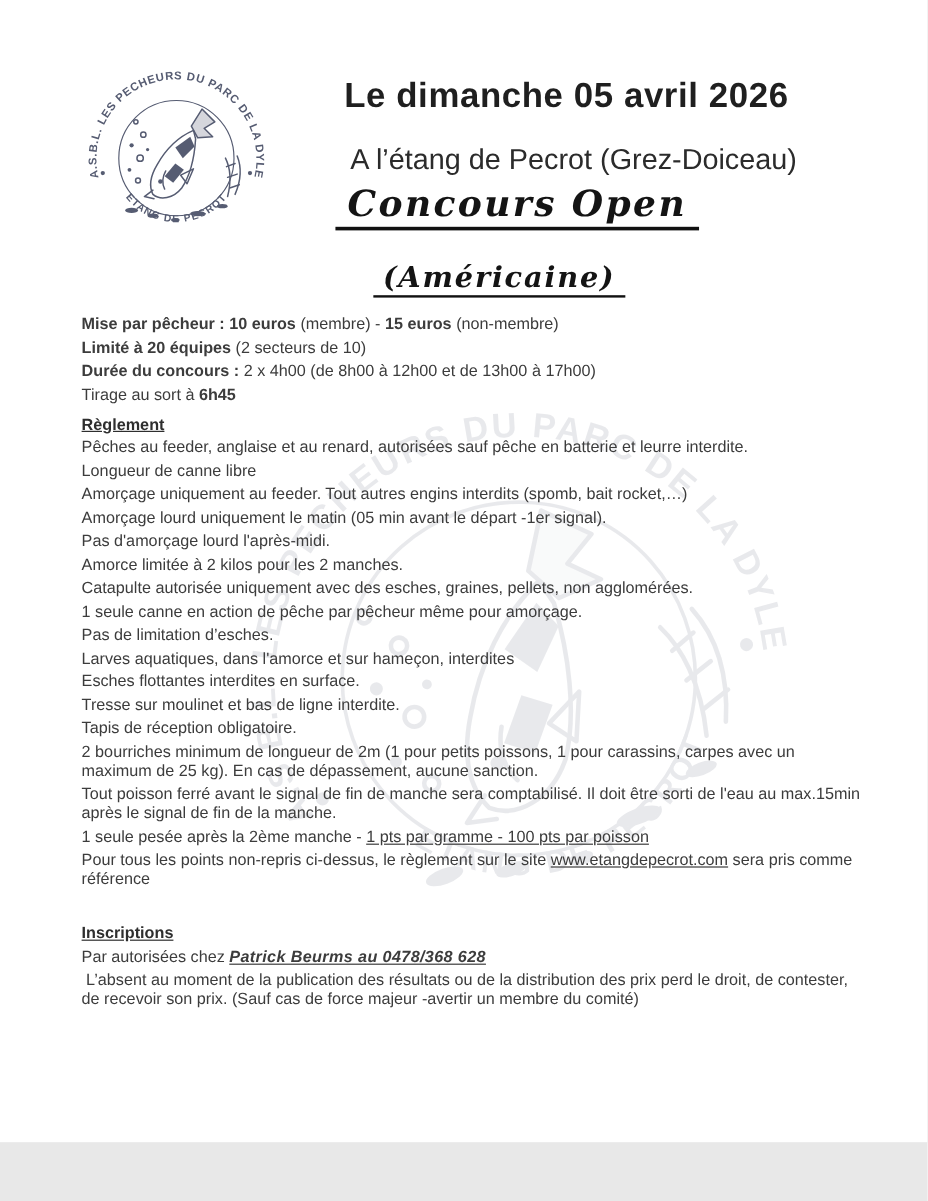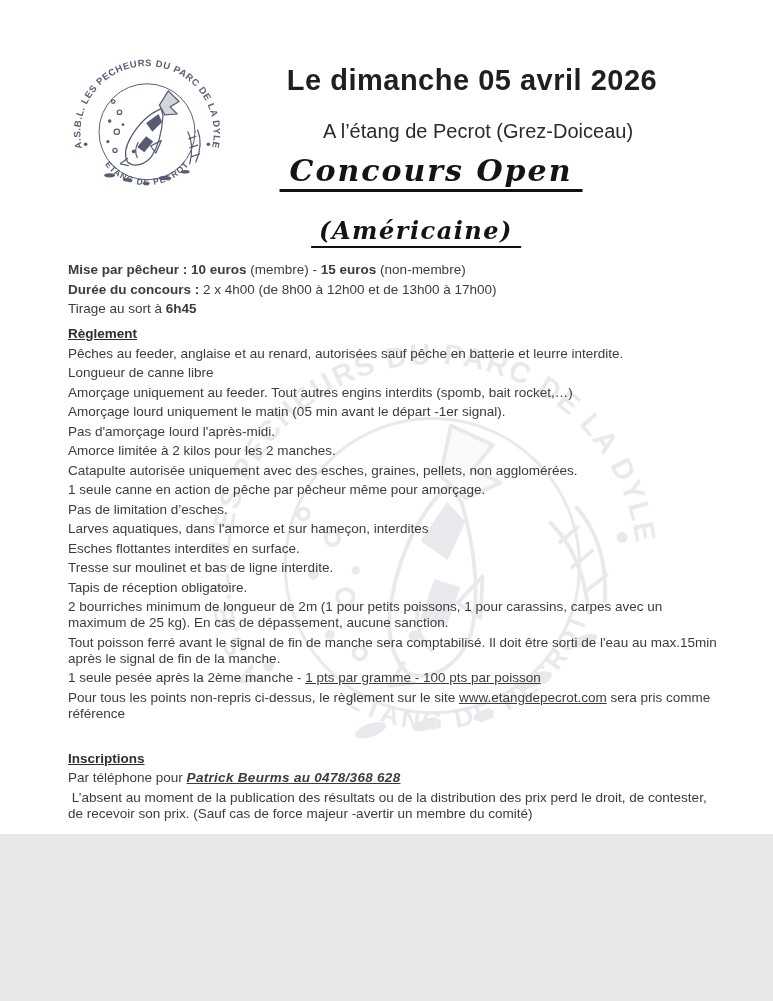--- a/index.html
+++ b/index.html
@@ -1,33 +1,33 @@
 <!DOCTYPE html>
 <html><head>
 <meta charset="utf-8">
 <style>
   html,body{margin:0;padding:0;background:#e8e8e8;}
   .page{
-    position:relative; width:773px; height:834px; margin:0 auto;
+    position:relative; width:773px; height:952px; margin:0 auto;
     background:#ffffff; overflow:hidden;
     font-family:"Liberation Sans", sans-serif; color:#3c3c3c;
   }
   
   .logo-box{position:absolute; left:58px; top:50px; width:178px; height:160px; z-index:2;}
   .logo-box svg{width:100%; height:100%;}
   
   .watermark{
     position:absolute; left:158px; top:288px; width:545px; height:545px;
     opacity:0.13; transform:rotate(-20deg); z-index:0; pointer-events:none;
   }
   .watermark svg{width:100%; height:100%;}
   
   .hdr{position:absolute; transform:translateX(-50%); white-space:nowrap; z-index:1;}
   .date-title{left:472px; top:64px; font-size:29px; font-weight:700; color:#1f1f1f; letter-spacing:0.5px;}
-  .location{left:478px; top:120px; font-size:20px; color:#2b2b2b;}
+  .location{left:478px; top:120px; font-size:24px; color:#2b2b2b;}
   .script{
     font-family:"DejaVu Serif", serif; font-style:italic; font-weight:700; color:#141414;
   }
   .event-title{
     left:431px; top:153px; font-size:30px; letter-spacing:2px;
     border-bottom:3.5px solid #111; padding:0 10px 1px 10px;
   }
   .event-subtitle{
     left:416px; top:216px; font-size:24px; letter-spacing:1.5px;
     border-bottom:2.5px solid #111; padding:0 8px 1px 8px;
@@ -115,20 +115,21 @@
   </div>
 
   <div class="hdr date-title">Le dimanche 05 avril 2026</div>
   <div class="hdr location">A l’étang de Pecrot (Grez-Doiceau)</div>
   <div class="hdr script event-title">Concours Open</div>
   <div class="hdr script event-subtitle">(Américaine)</div>
 
   <div class="body-text">
 
     <p><span class="b">Mise par pêcheur : 10 euros</span><span> (membre) - </span><span class="b">15 euros</span><span> (non-membre)</span></p>
+    <p><span class="b">Limité à 20 équipes</span><span> (2 secteurs de 10)</span></p>
     <p><span class="b">Durée du concours :</span><span> 2 x 4h00 (de 8h00 à 12h00 et de 13h00 à 17h00)</span></p>
     <p><span>Tirage au sort à </span><span class="b">6h45</span></p>
 
     <p class="heading gap-reglement">Règlement</p>
     <p>Pêches au feeder, anglaise et au renard, autorisées sauf pêche en batterie et leurre interdite.</p>
     <p>Longueur de canne libre</p>
     <p>Amorçage uniquement au feeder. Tout autres engins interdits (spomb, bait rocket,…)</p>
     <p>Amorçage lourd uniquement le matin (05 min avant le départ -1er signal).</p>
     <p>Pas d'amorçage lourd l'après-midi.</p>
     <p>Amorce limitée à 2 kilos pour les 2 manches.</p>
@@ -138,17 +139,17 @@
     <p>Larves aquatiques, dans l'amorce et sur hameçon, interdites</p>
     <p>Esches flottantes interdites en surface.</p>
     <p>Tresse sur moulinet et bas de ligne interdite.</p>
     <p>Tapis de réception obligatoire.</p>
     <p>2 bourriches minimum de longueur de 2m (1 pour petits poissons, 1 pour carassins, carpes avec un maximum de 25 kg). En cas de dépassement, aucune sanction.</p>
     <p>Tout poisson ferré avant le signal de fin de manche sera comptabilisé. Il doit être sorti de l'eau au max.15min après le signal de fin de la manche.</p>
     <p><span>1 seule pesée après la 2ème manche - </span><span class="u">1 pts par gramme - 100 pts par poisson</span></p>
     <p><span>Pour tous les points non-repris ci-dessus, le règlement sur le site </span><span class="site-link">www.etangdepecrot.com</span><span> sera pris comme référence</span></p>
 
     <p class="heading gap-inscriptions">Inscriptions</p>
-    <p><span>Par téléphone pour </span><span class="contact">Patrick Beurms au 0478/368 628</span></p>
+    <p><span>Par autorisées chez </span><span class="contact">Patrick Beurms au 0478/368 628</span></p>
     <p>&nbsp;L’absent au moment de la publication des résultats ou de la distribution des prix perd le droit, de contester, de recevoir son prix. (Sauf cas de force majeur -avertir un membre du comité)</p>
 
   </div>
 </div>
 
 </body></html>

